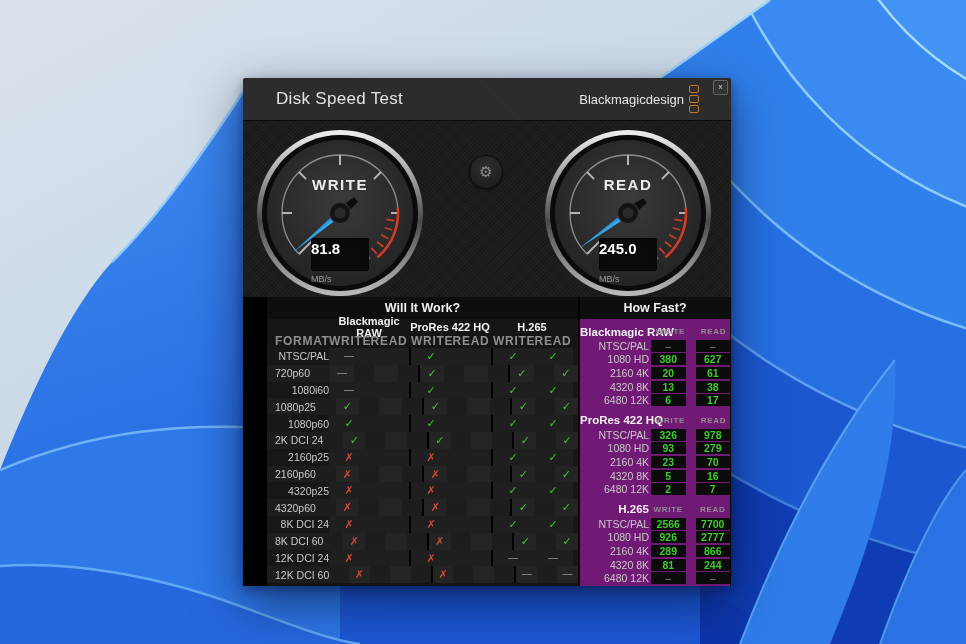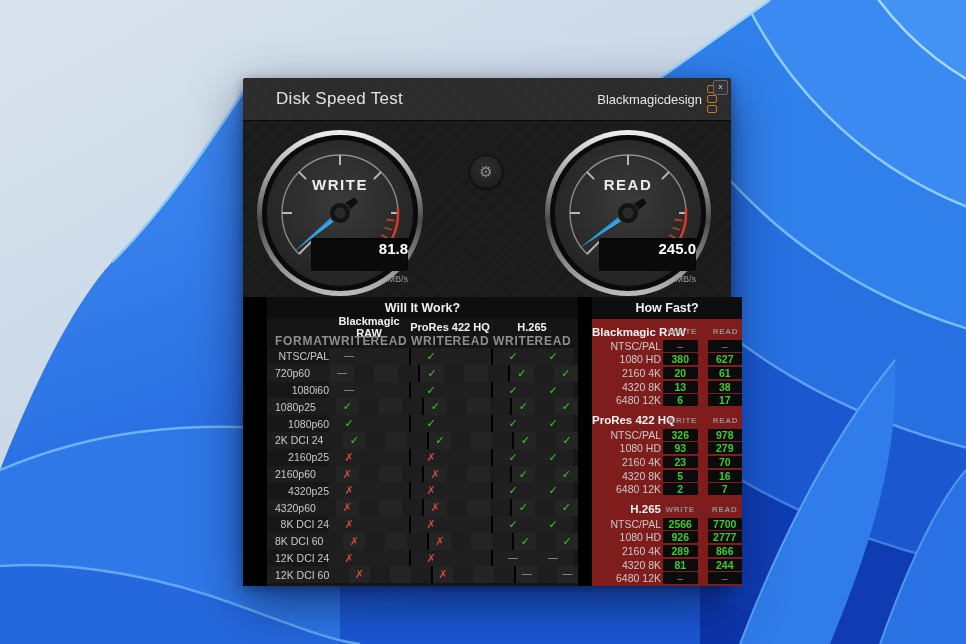--- a/index.html
+++ b/index.html
@@ -7,39 +7,39 @@
   :root{--accent:#1e9be9;--green:#3ecb2e;--red:#cf4b3f;--orange:#c07b28;}
   .wp{position:absolute;left:0;top:0;width:966px;height:644px;display:block;}
 
   
   .win{position:absolute;left:243px;top:78px;width:488px;height:507px;background:#141414;
     border-radius:3px;box-shadow:0 18px 50px rgba(0,10,40,.55),0 4px 12px rgba(0,10,40,.4);}
   .titlebar{position:relative;height:42px;background:#2b2b2b;border-radius:3px 3px 0 0;
     background-image:repeating-linear-gradient(45deg,rgba(255,255,255,.02) 0 1px,transparent 1px 3px);
     display:flex;align-items:center;border-bottom:1px solid #0a0a0a;}
   .apptitle{margin-left:33px;font-size:17px;color:#e2e2e2;letter-spacing:.3px;}
-  .brand{position:absolute;right:14px;top:0;height:42px;display:flex;align-items:center;gap:5px;}
+  .brand{position:absolute;right:32px;top:0;height:42px;display:flex;align-items:center;gap:5px;}
   .brandtext{font-size:13px;color:#e6e6e6;}
   .brandlogo{display:flex;flex-direction:column;gap:2px;}
   .brandlogo i{display:block;width:8px;height:6px;border:1.5px solid var(--orange);border-radius:2px;}
   .closebtn{position:absolute;right:3px;top:2px;width:13px;height:13px;background:#333;
     border:1px solid #666;border-radius:2px;color:#ddd;font-size:8px;line-height:11px;
     text-align:center;cursor:pointer;z-index:5;}
 
   
   .gpanel{position:relative;height:176px;background:#1d1d1d;
     background-image:repeating-linear-gradient(45deg,rgba(255,255,255,.015) 0 1px,transparent 1px 3px),
       repeating-linear-gradient(-45deg,rgba(0,0,0,.22) 0 1px,transparent 1px 3px);}
   .gauge{position:absolute;width:170px;height:170px;top:7px;}
   .gauge.write{left:12px;} .gauge.read{left:300px;}
   .gauge svg{position:absolute;left:0;top:0;}
   .glabel{position:absolute;left:0;top:48px;width:170px;text-align:center;color:#ededed;
     font-size:15px;font-weight:bold;letter-spacing:1.5px;}
   .gvalbox{position:absolute;left:56px;top:110px;width:58px;height:33px;background:#0a0a0a;
-    border-radius:3px;text-align:right;box-shadow:inset 0 1px 2px #000;padding-left:39px;}
+    border-radius:3px;text-align:left;box-shadow:inset 0 1px 2px #000;}
   .gval{margin-top:2px;font-size:15px;font-weight:bold;color:#fff;}
   .gunit{font-size:9px;color:#9a9a9a;margin-top:17px;}
   .gearbtn{position:absolute;left:226px;top:34px;width:32px;height:32px;border-radius:50%;
     background:radial-gradient(circle at 50% 35%,#2f2f2f,#191919);border:1px solid #0c0c0c;
     color:#8c8c8c;font-size:15px;line-height:31px;text-align:center;cursor:pointer;
     box-shadow:0 1px 2px rgba(0,0,0,.6);}
   .startbtn{position:absolute;left:194px;top:72px;width:96px;height:96px;border-radius:50%;
     background:linear-gradient(180deg,#7a7a7a,#1b1b1b 55%,#3a3a3a);cursor:pointer;
     box-shadow:0 3px 8px rgba(0,0,0,.7);}
   .start-gap{position:absolute;inset:3px;border-radius:50%;background:#0c0c0c;}
@@ -47,21 +47,21 @@
     box-shadow:0 0 6px rgba(236,48,24,.55),inset 0 0 5px rgba(236,48,24,.45);}
   .start-core{position:absolute;inset:10px;border-radius:50%;
     background:radial-gradient(circle at 50% 30%,#343434,#1f1f1f 75%);
     display:flex;flex-direction:column;align-items:center;justify-content:center;}
   .start-l1{font-size:8.5px;font-weight:bold;letter-spacing:1.6px;color:#e8e8e8;}
   .start-l2{font-size:19px;font-weight:bold;letter-spacing:1px;color:#fff;margin-top:1px;}
 
   
   .tables{display:flex;height:289px;background:#000;padding-left:24px;}
   .panelL{width:311px;background:#151515;}
-  .panelR{width:150px;background:#7f1d1d;margin-left:14px;}
+  .panelR{width:150px;background:#701a75;margin-left:2px;}
   .secbar{height:22px;background:#0e0e0e;color:#f0f0f0;font-size:12.5px;font-weight:bold;
     text-align:center;line-height:22px;}
   
   .wiw-gh{display:flex;height:15px;margin-left:62px;align-items:center;}
   .wiw-gh div{font-size:11px;font-weight:bold;color:#f2f2f2;text-align:center;}
   .wiw-gh .g0{width:80px;} .wiw-gh .g1,.wiw-gh .g2{width:82px;}
   .wiw-sh{display:flex;height:14px;align-items:center;padding-left:8px;}
   .wiw-sh .fmt{width:54px;text-align:right;padding-right:0px;}
   .wiw-sh div{font-size:12px;font-weight:bold;color:#8f8f8f;letter-spacing:.7px;}
   .wiw-sh .c{width:40px;text-align:center;}

